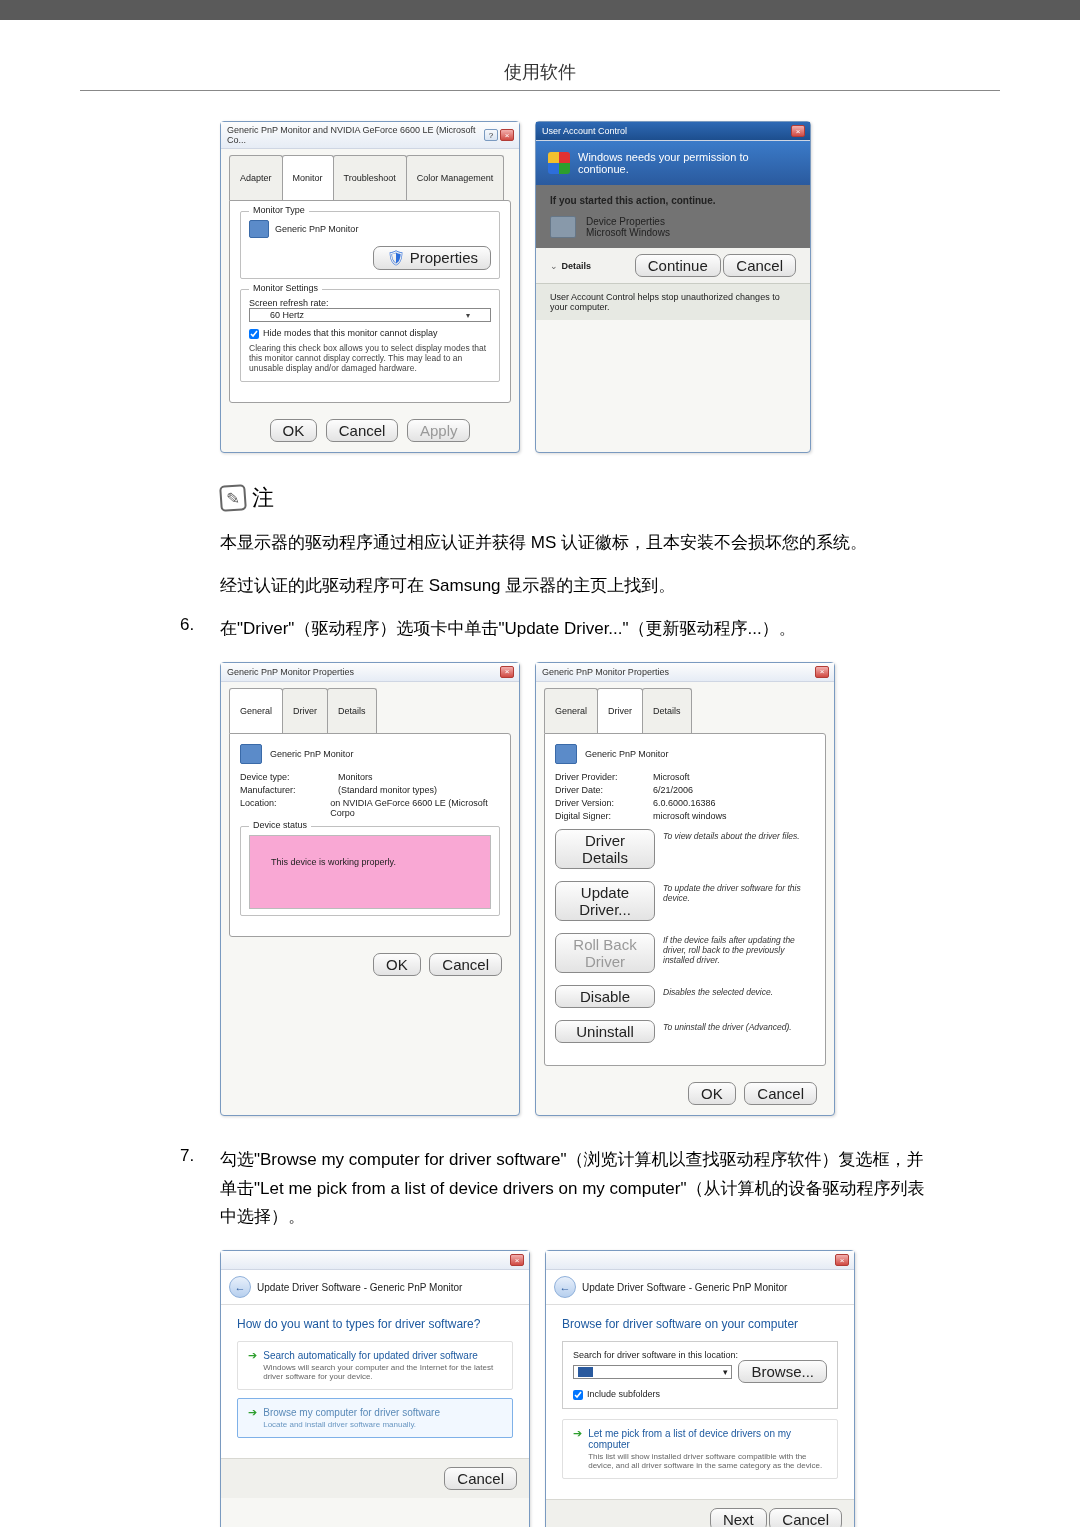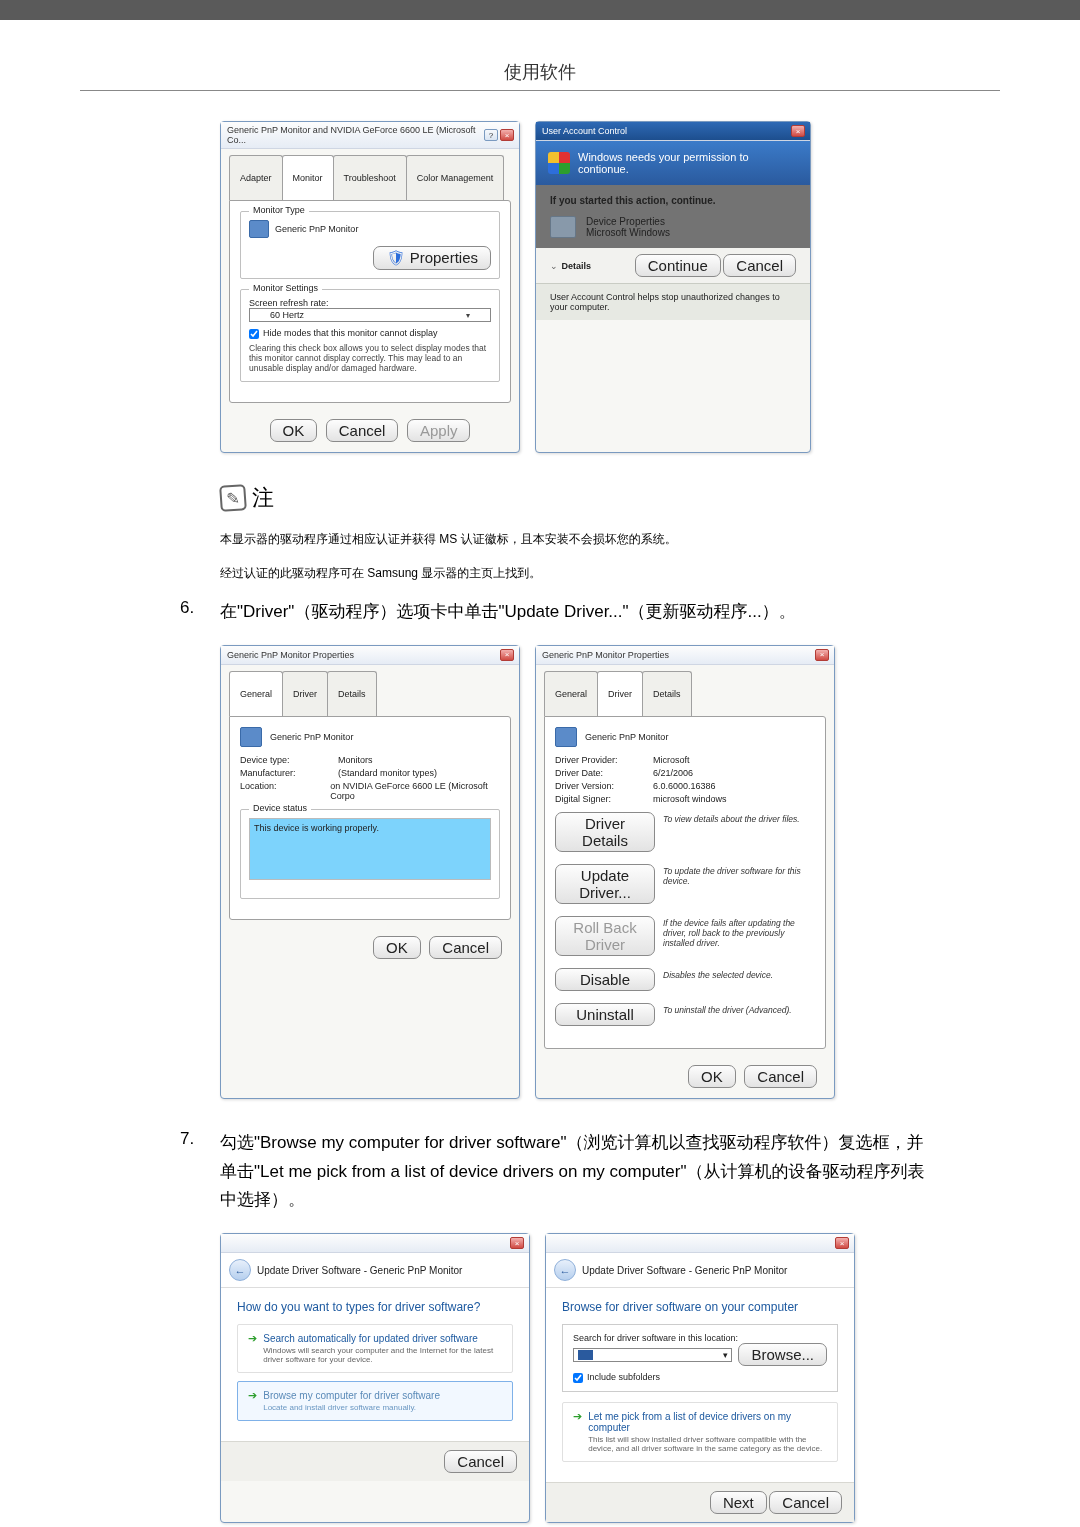--- a/index.html
+++ b/index.html
@@ -98,21 +98,21 @@
   .uac-btns { text-align:right; padding:4px 14px 4px 0; background:#f2f2ef;}
   .uac-foot { background:#e7e9e3; padding:8px 14px; font-size:9px; border-top:1px solid #c9ccc4;}
 
   
   .note-row { display:flex; align-items:center; gap:6px; font-size:22px; font-weight:500; margin: 12px 0 16px 0; }
   .note-icon {
     width:26px; height:26px; border:2px solid #666; border-radius:5px;
     transform: rotate(-4deg); display:flex; align-items:center; justify-content:center;
     color:#555; font-size:16px;
   }
-  .para { font-size:12px; line-height:1.7; margin-bottom:14px; }
+  .para { font-size:17px; line-height:1.7; margin-bottom:14px; }
 
   .step-row { display:flex; margin-bottom:18px; }
   .step-num { width:40px; font-size:17px; flex-shrink:0; margin-left: 100px;}
   .step-txt { font-size:17px; line-height:1.7; flex:1; margin-right:60px;}
 
   
   .props { width: 300px; }
   .props .info-line { display:flex; font-size:9px; margin:3px 0;}
   .props .info-line .lbl { width:98px; }
   .props .btn-wide { width: 100px; text-align:center; margin-bottom:6px;}
@@ -285,21 +285,21 @@
           <div class="info-line">
               <span class="lbl">Manufacturer:</span>
               <span>(Standard monitor types)</span>
             </div>
           <div class="info-line">
               <span class="lbl">Location:</span>
               <span>on NVIDIA GeForce 6600 LE (Microsoft Corpo</span>
             </div>
           <div class="fieldset" style="margin-top:8px; height:90px;">
             <span class="legend">Device status</span>
-            <div style="border:1px solid #bbb; height:62px; padding:4px; font-size:9px; background:#7dd3fc;">This device is working properly.</div>
+            <div style="border:1px solid #bbb; height:74px; padding:21px; font-size:9px; background:#f9a8d4;">This device is working properly.</div>
           </div>
         </div>
         <div class="dlg-footer" style="text-align:right; padding-right:14px;">
           <span class="btn">OK</span>
           <span class="btn">Cancel</span>
         </div>
       </div>
 
       <div class="dlg props props-right">
         <div class="dlg-title">

